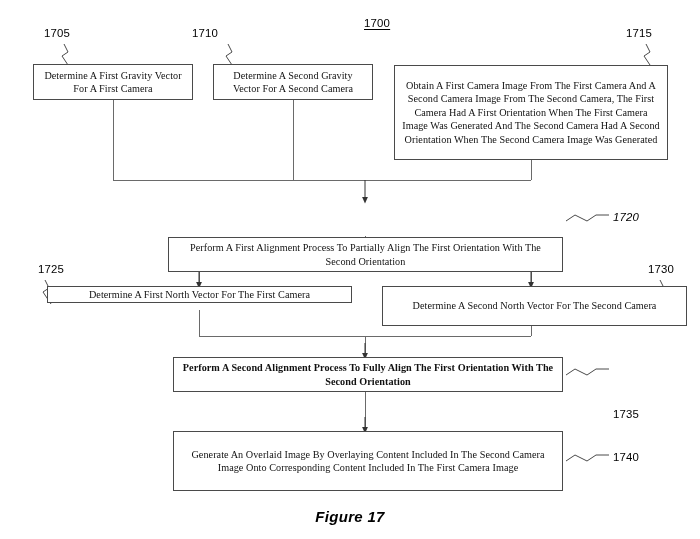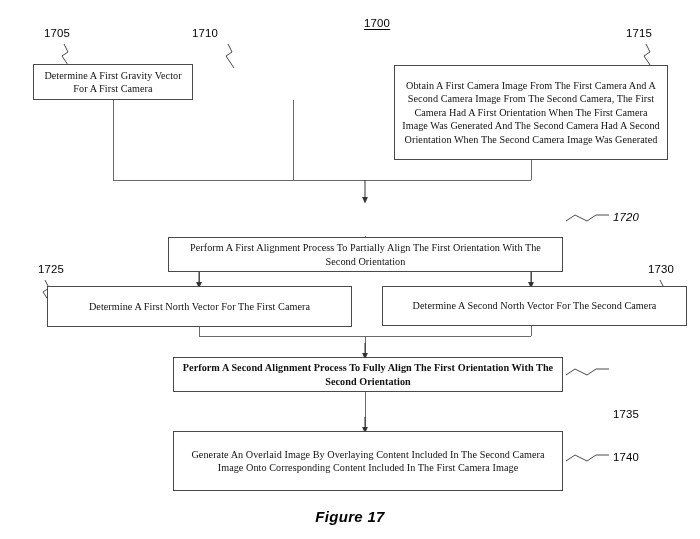--- a/index.html
+++ b/index.html
@@ -121,30 +121,33 @@
       <path d="M596,369 L609,369"></path>
       <path d="M566,461 L575,455 L587,461 L596,455"></path>
       <path d="M596,455 L609,455"></path>
     </g>
   </svg>
 
   <div class="node" style="left:33px; top:64px; width:160px; height:36px;">
     <span>Determine A First Gravity Vector For A First Camera</span>
   </div>
 
+  <div class="node" style="left:213px; top:64px; width:160px; height:36px;">
+    <span>Determine A Second Gravity Vector For A Second Camera</span>
+  </div>
 
   <div class="node" style="left:394px; top:65px; width:274px; height:95px;">
     <span>Obtain A First Camera Image From The First Camera And A Second Camera Image From The Second Camera, The First Camera Had A First Orientation When The First Camera Image Was Generated And The Second Camera Had A Second Orientation When The Second Camera Image Was Generated</span>
   </div>
 
   <div class="node" style="left:168px; top:201px; width:395px; height:35px;margin-top:36px;">
     <span>Perform A First Alignment Process To Partially Align The First Orientation With The Second Orientation</span>
   </div>
 
-  <div class="node" style="left:47px; top:286px; width:305px; height:41px;">
+  <div class="node" style="left:47px; top:286px; width:305px; height:17px;">
     <span>Determine A First North Vector For The First Camera</span>
   </div>
 
   <div class="node" style="left:382px; top:286px; width:305px; height:40px;">
     <span>Determine A Second North Vector For The Second Camera</span>
   </div>
 
   <div class="node" style="left:173px; top:357px; width:390px; height:35px;font-weight:bold;">
     <span>Perform A Second Alignment Process To Fully Align The First Orientation With The Second Orientation</span>
   </div>

